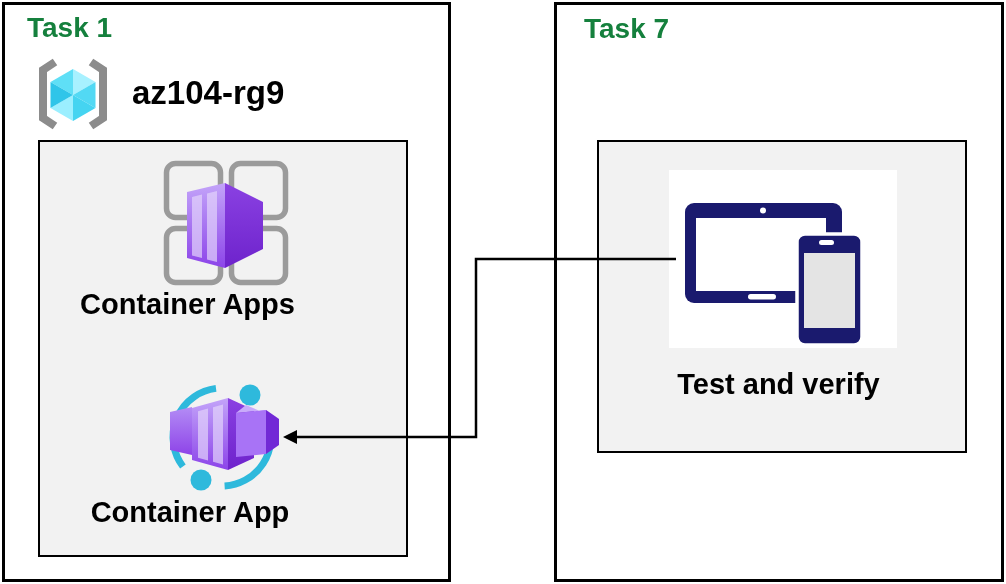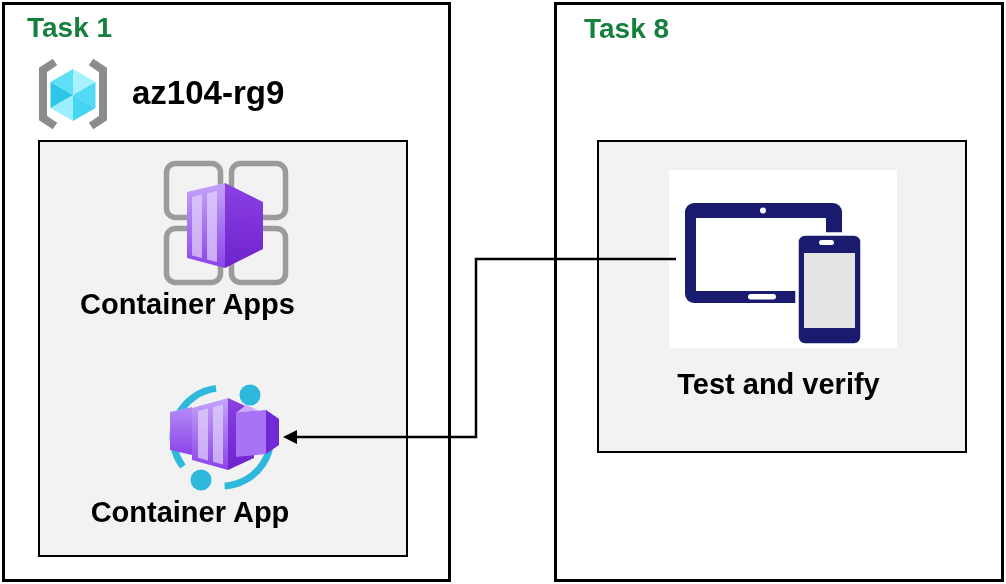--- a/index.html
+++ b/index.html
@@ -101,21 +101,21 @@
     <polygon points="74,31 84,23 117,37 104,28" fill="#C9ABFA"></polygon>
     <polygon points="104,28 117,37 117,63 104,72" fill="#7229D6"></polygon>
     <polygon points="74,31 104,28 104,72 74,75" fill="#A873F6"></polygon>
   </svg>
 </div>
 
 <div class="abs node-label" style="left:40px;top:495px;width:300px;">Container App</div>
 
 <div class="abs task-box" style="left:554px;top:2px;width:450px;height:580px;"></div>
 
-<div class="abs task-title" style="left:584px;top:13px;">Task 8</div>
+<div class="abs task-title" style="left:584px;top:13px;">Task 7</div>
 
 <div class="abs panel" style="left:597px;top:140px;width:370px;height:313px;"></div>
 
 <div class="abs white-card" style="left:669px;top:170px;width:228px;height:178px;">
   <svg width="228" height="178" viewBox="0 0 228 178">
     <rect x="16" y="33" width="157" height="100" rx="9" fill="#1A1A6E"></rect>
     <rect x="27" y="48" width="130" height="73" fill="#ffffff"></rect>
     <circle cx="94" cy="40.5" r="3" fill="#ffffff"></circle>
     <rect x="79" y="124" width="28" height="5.5" rx="2.7" fill="#ffffff"></rect>
     <rect x="128" y="64" width="65" height="111" rx="8" fill="#1A1A6E" stroke="#ffffff" stroke-width="3.5"></rect>

